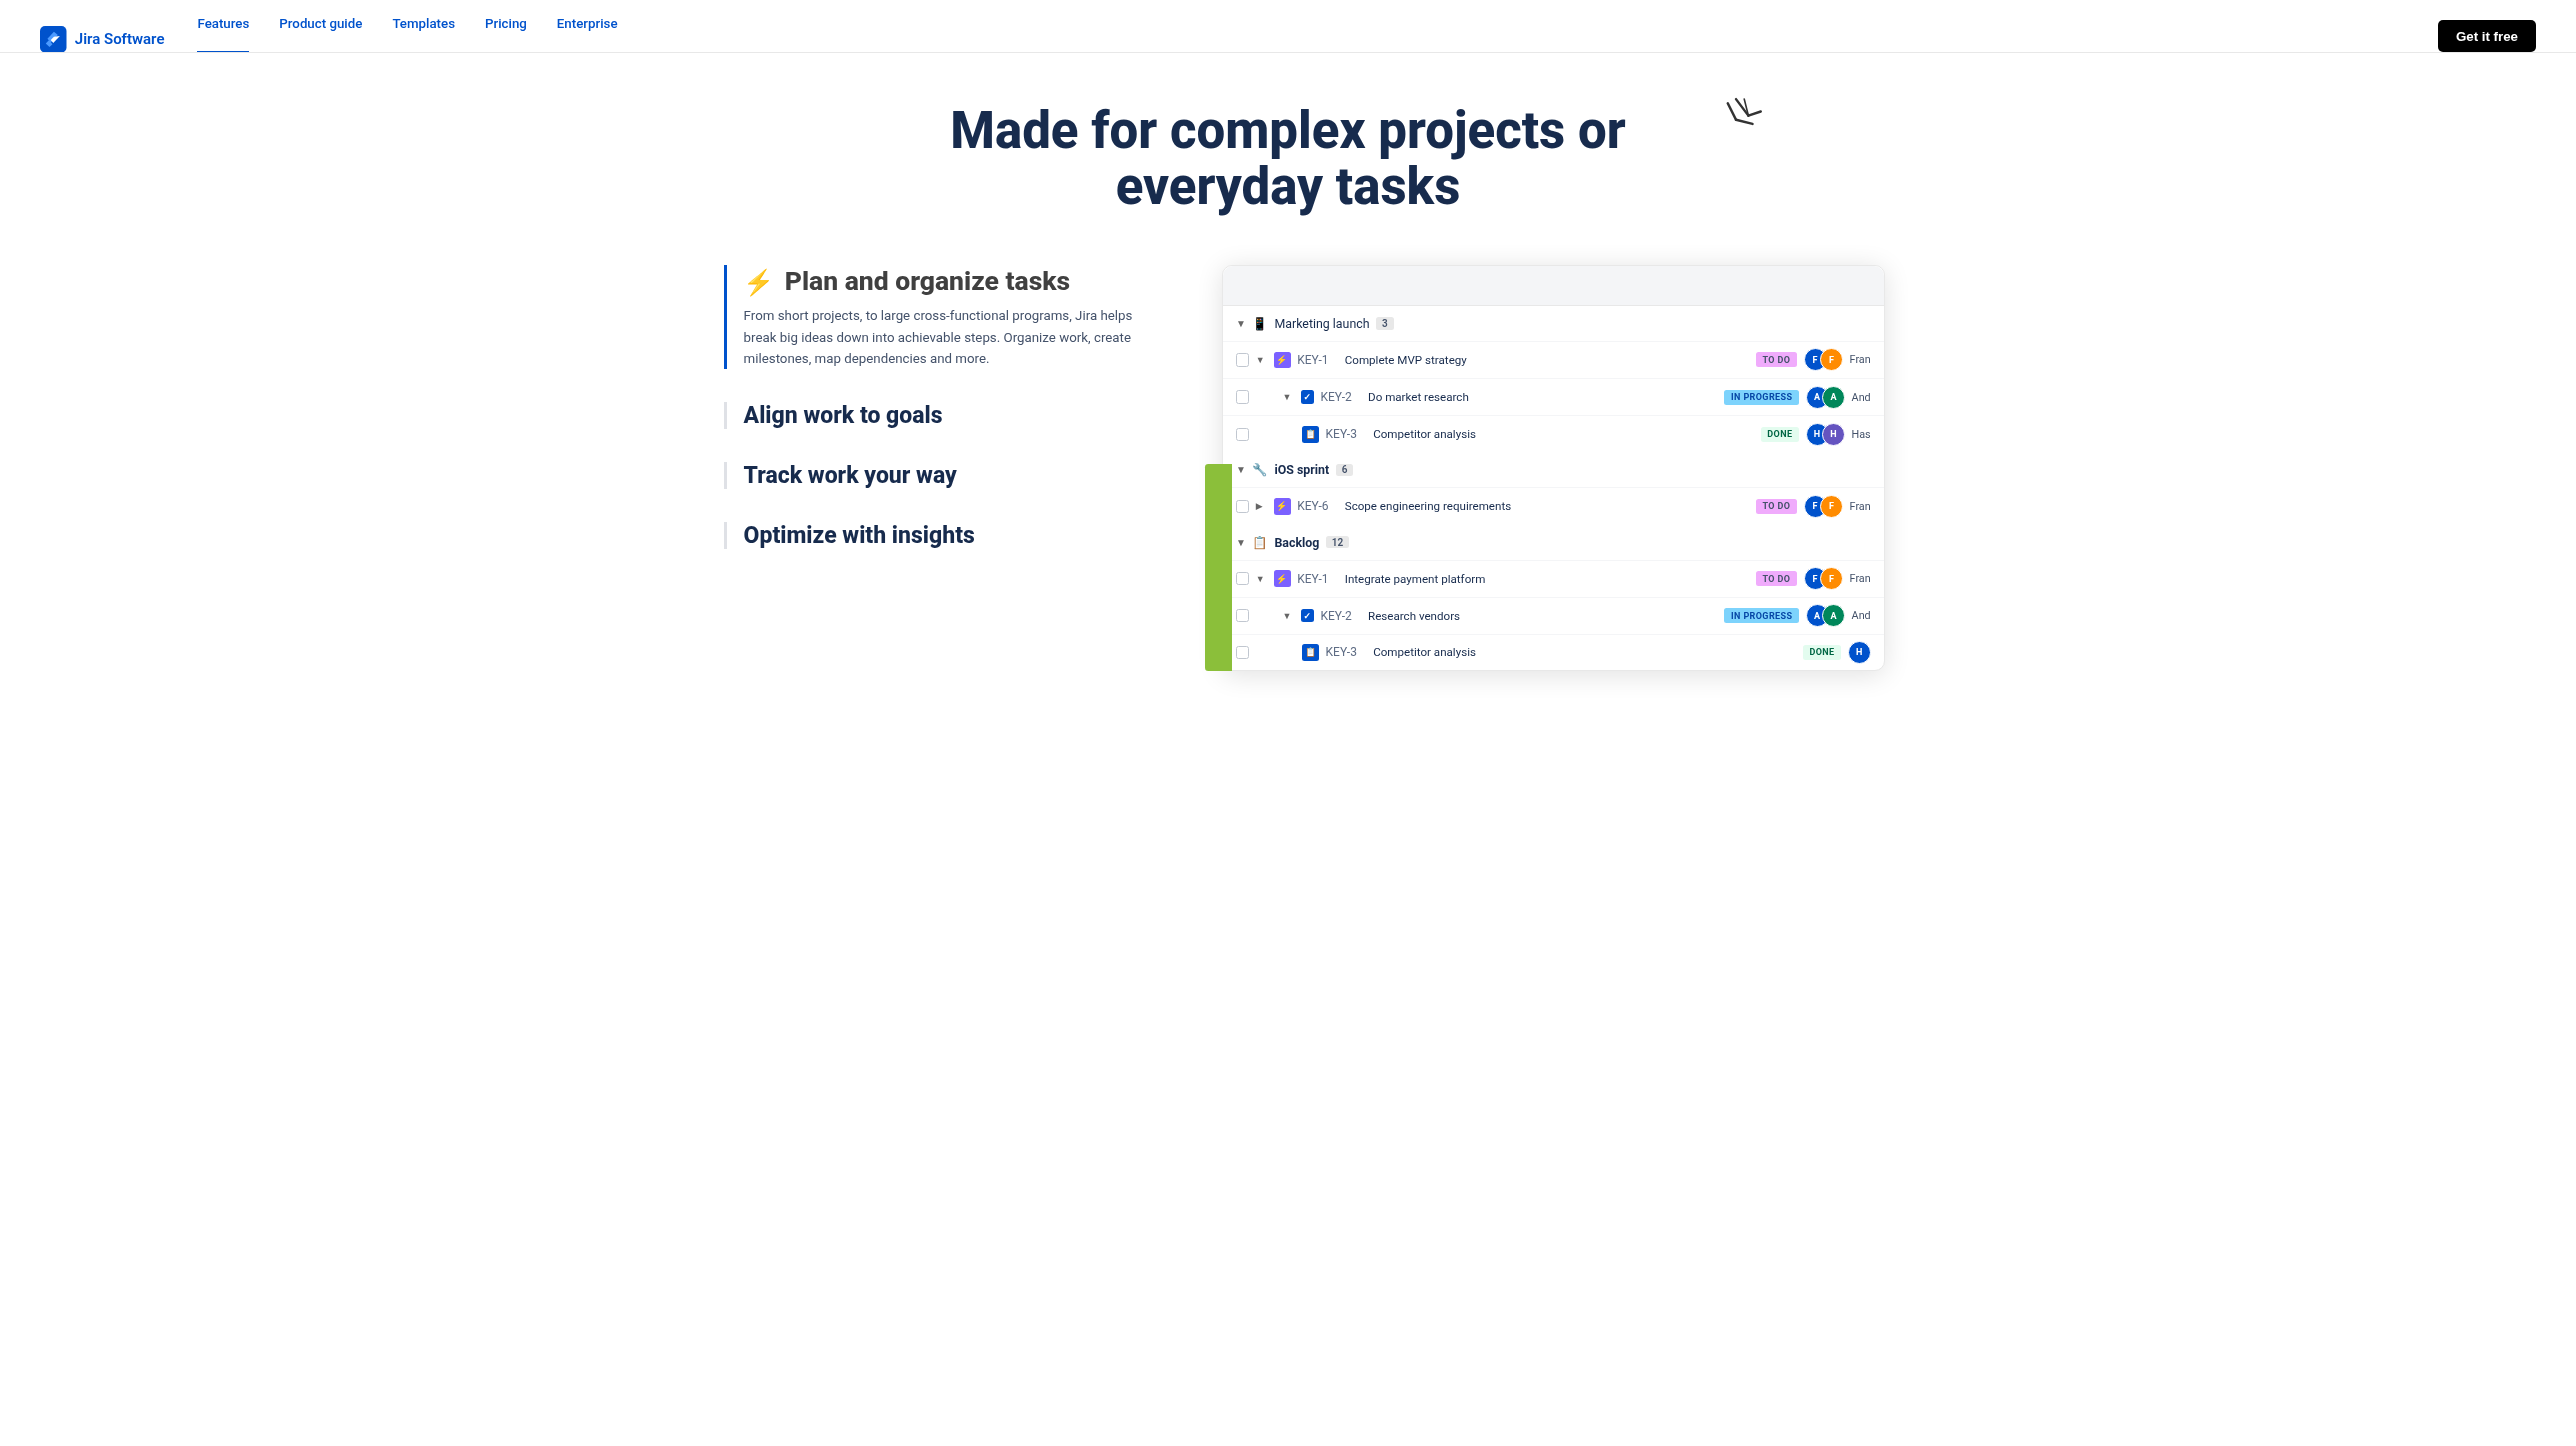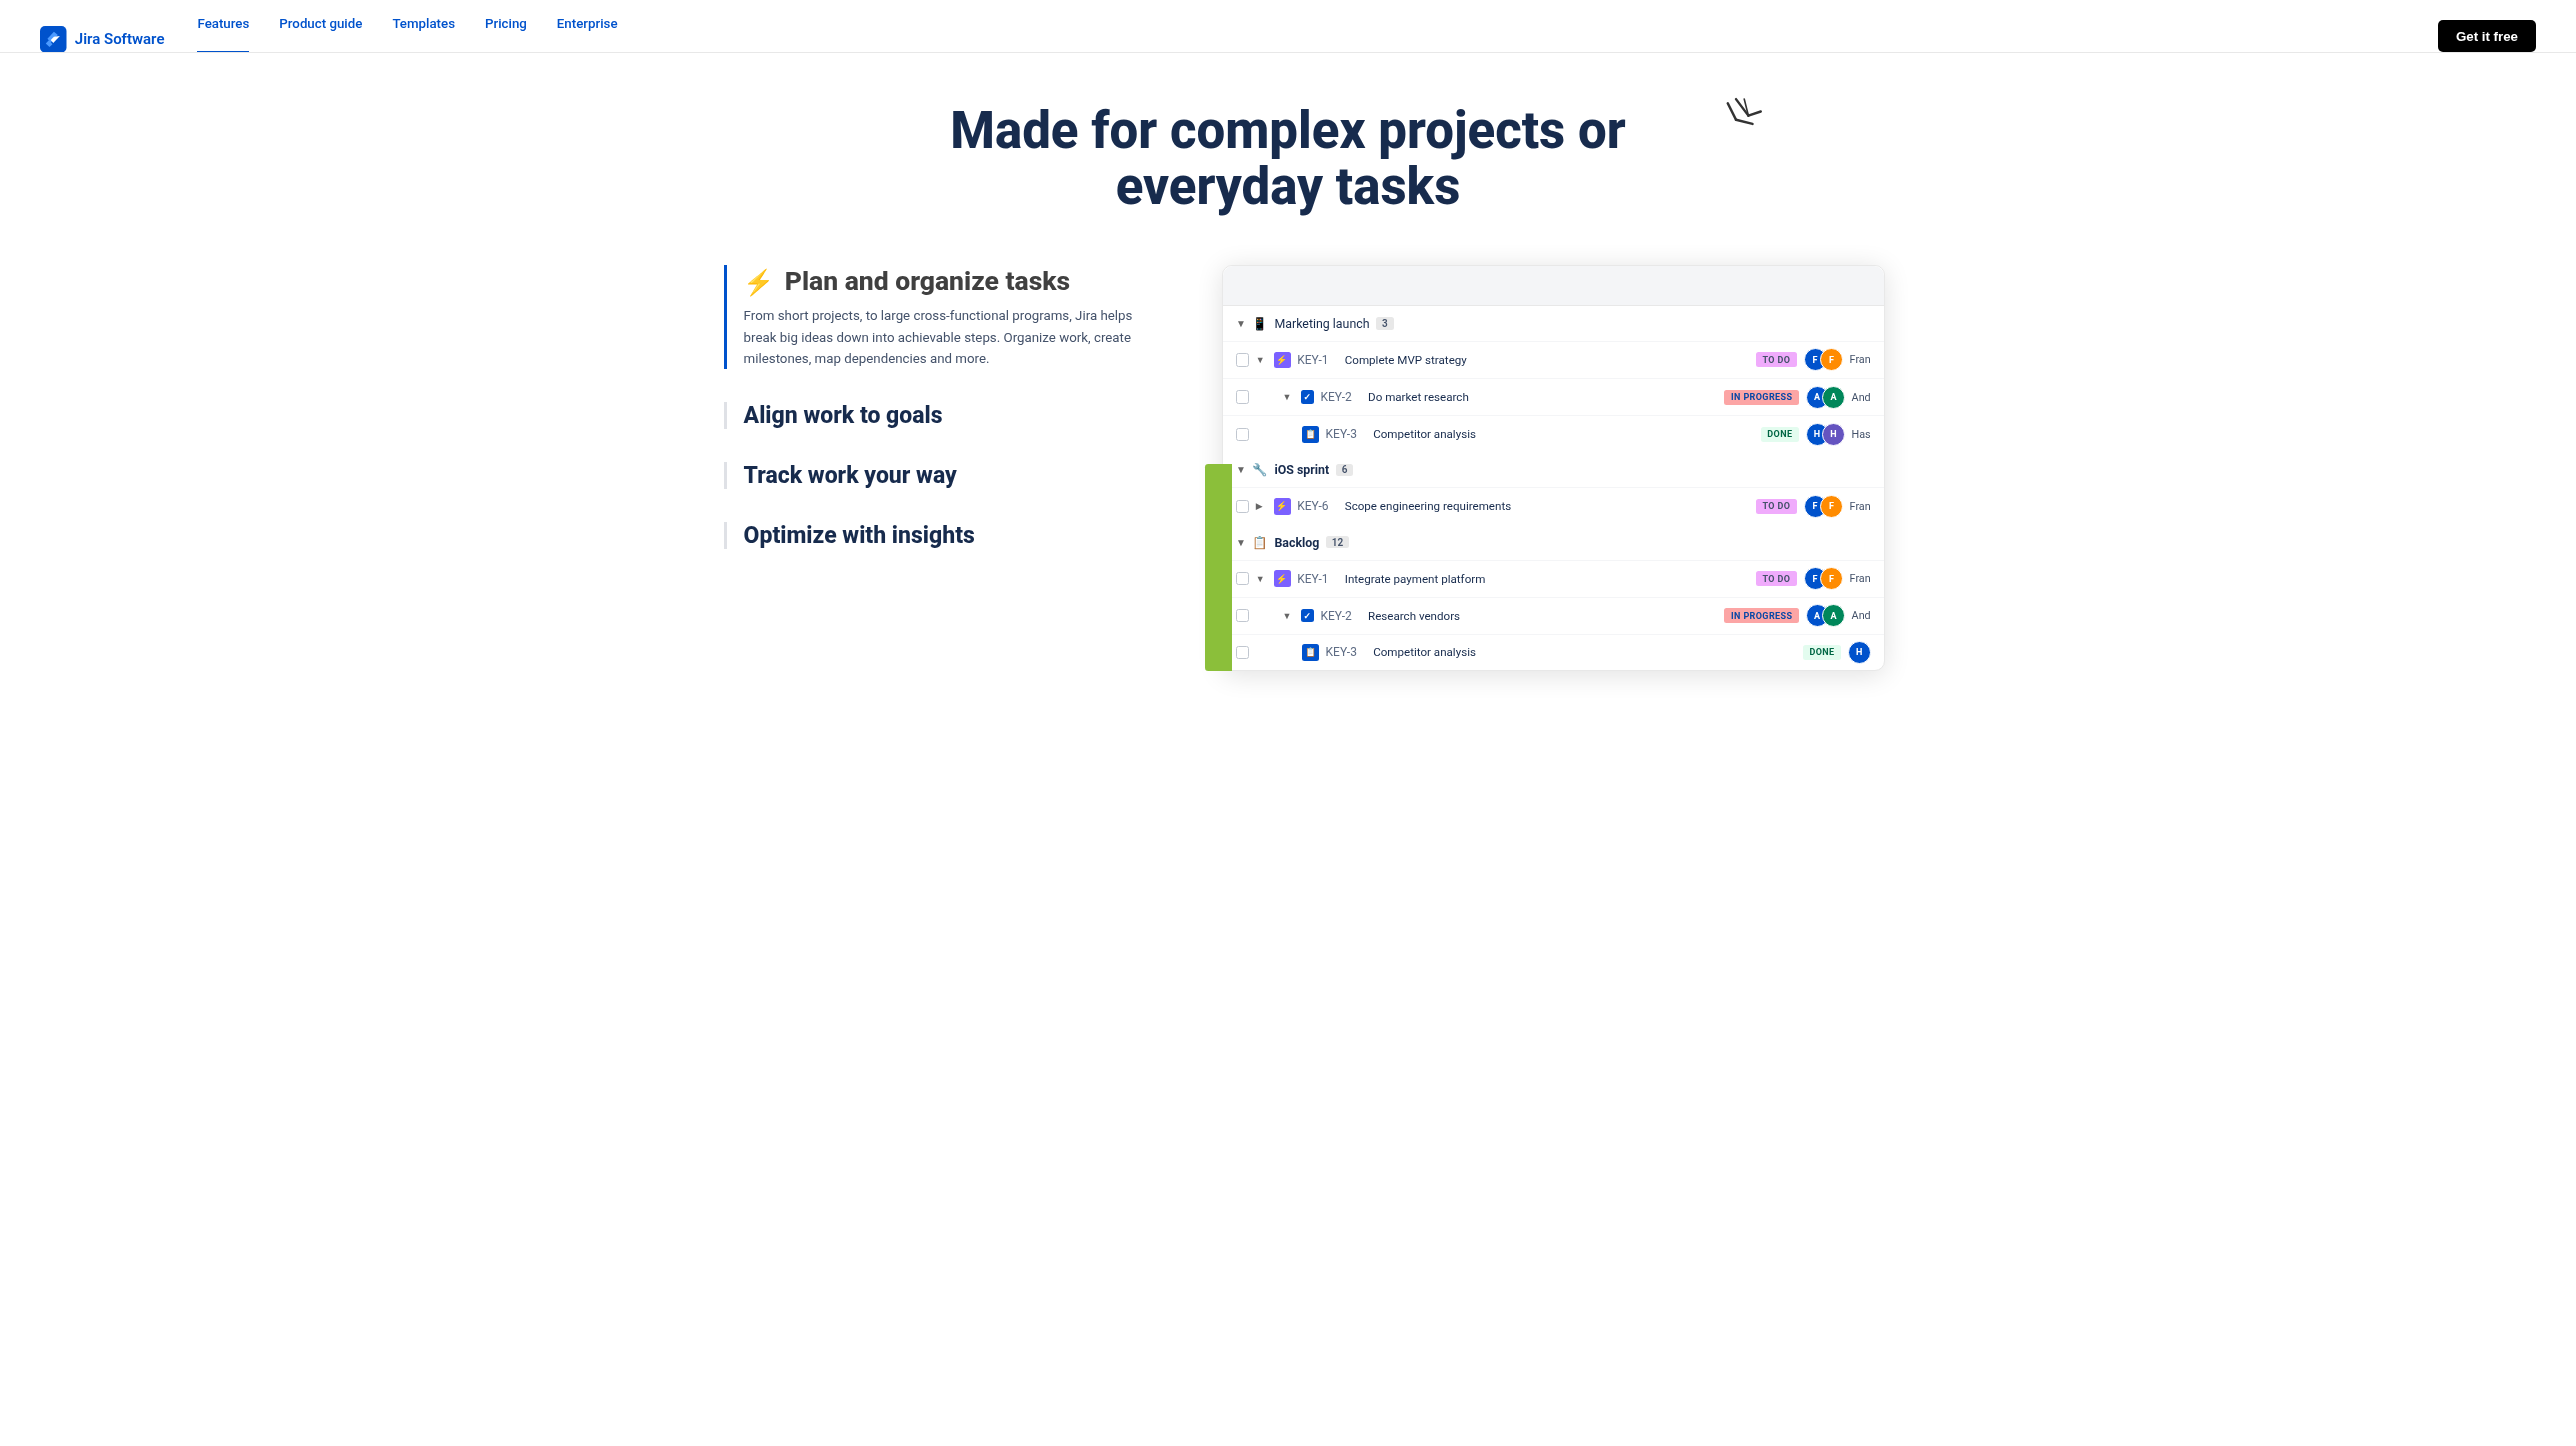--- a/index.html
+++ b/index.html
@@ -121,21 +121,21 @@
     .task-icon.bug { background: #0052CC; color: #fff; }
 
     .task-key { font-size: 12px; color: #5E6C84; flex-shrink: 0; min-width: 41px; }
     .task-name { font-size: 11.6px; color: #172B4D; flex: 1; }
 
     .task-status {
       font-size: 9px; font-weight: 700; padding: 2.5px 6.6px; border-radius: 2.5px;
       text-transform: uppercase; letter-spacing: 0.4px; flex-shrink: 0;
     }
     .status-todo { color: #44526A; background: #f0abfc; }
-    .status-inprogress { color: #0747A6; background: #fca5a5; }
+    .status-inprogress { color: #0747A6; background: #7dd3fc; }
     .status-done { color: #006644; background: #E3FCEF; }
     .avatar {
       width: 23px; height: 23px; border-radius: 50%; border: 1.7px solid #fff;
       display: flex; align-items: center; justify-content: center;
       font-size: 9px; font-weight: 700; color: #fff; flex-shrink: 0;
     }
     .avatar-blue { background: #0052CC; }
     .avatar-orange { background: #FF8B00; }
     .avatar-teal { background: #00875A; }
     .avatar-purple { background: #6554C0; }

